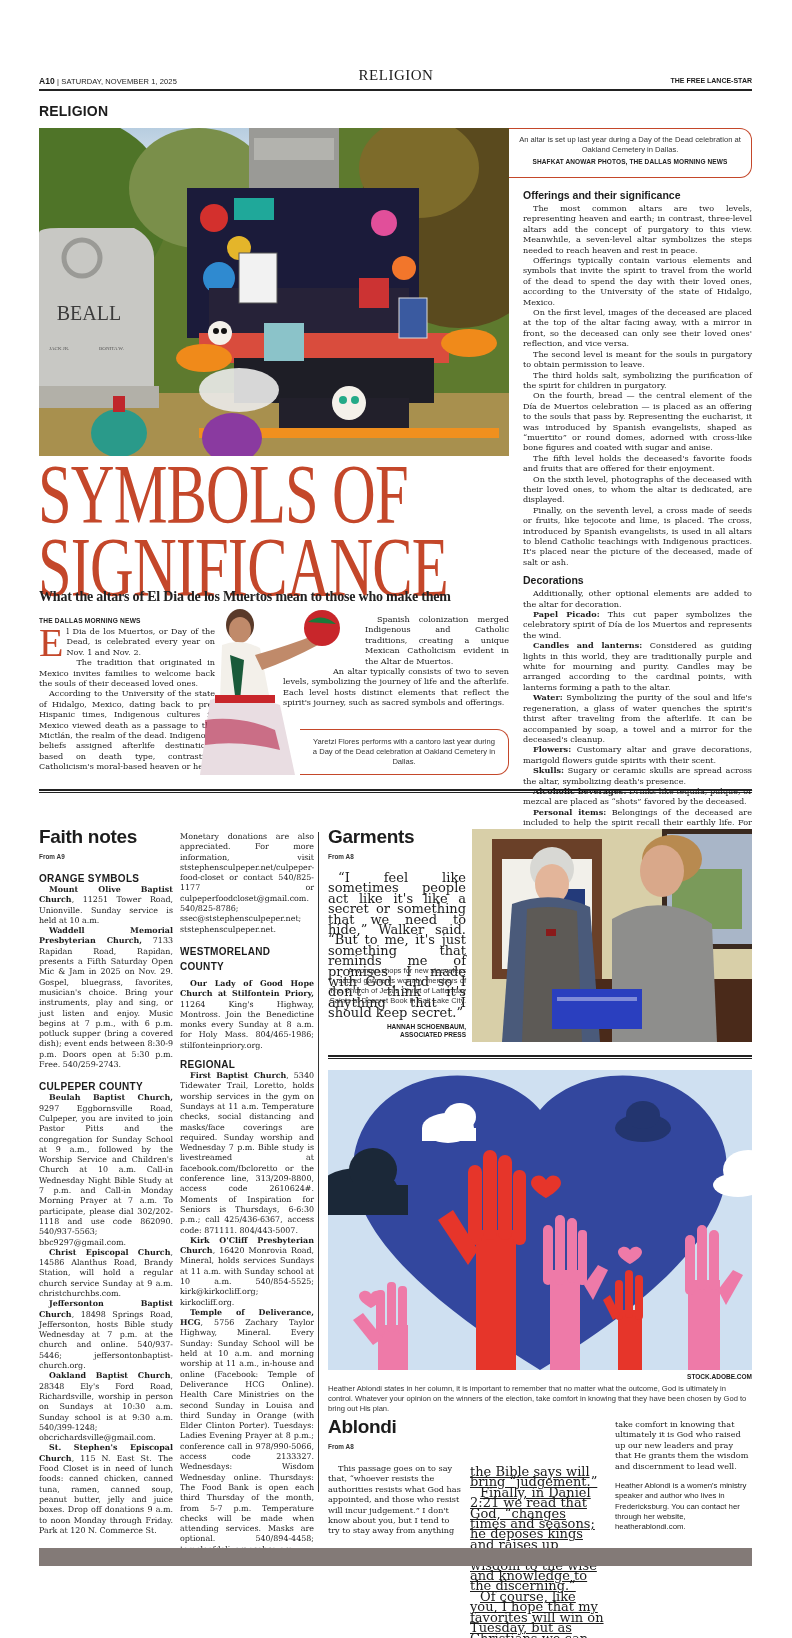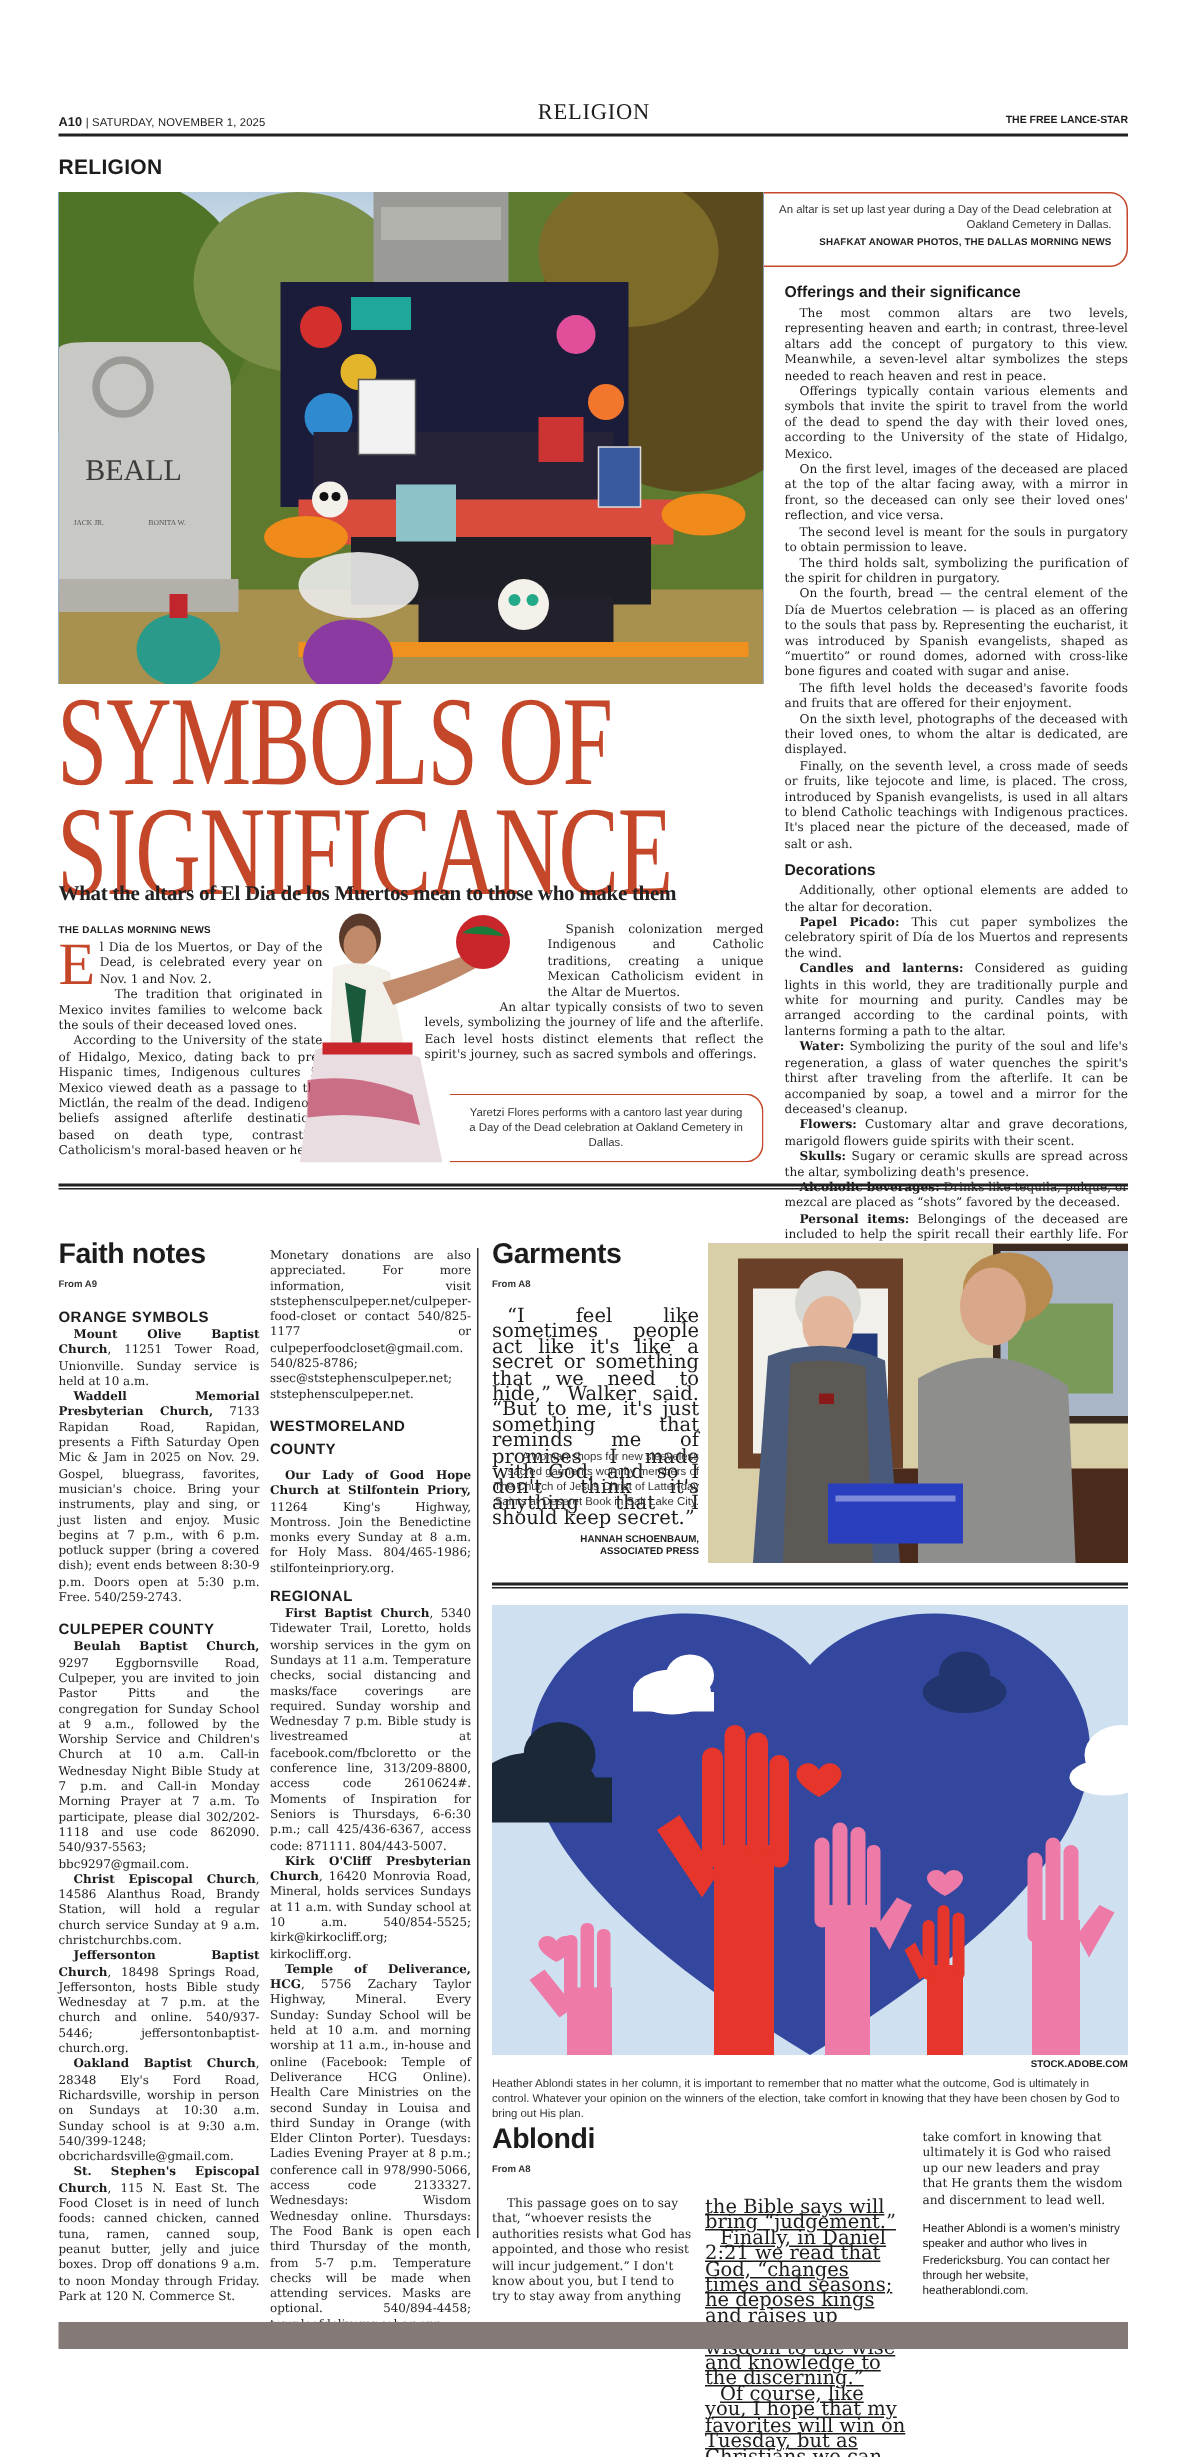--- a/index.html
+++ b/index.html
@@ -13,22 +13,22 @@
 
   
   #folio { left: 39px; top: 76px; font-size: 7.5px; letter-spacing: 0.1px; }
   #folio b { font-weight: 700; font-size: 8.5px; }
   #section-top { left: 0; width: 792px; top: 67px; text-align: center; font-size: 15px; letter-spacing: 0.5px; }
   #paper-name { right: 40px; top: 77px; font-size: 7px; font-weight: 700; }
   #top-rule { left: 39px; top: 89px; width: 713px; height: 2px; background: #222; }
   #section-label { left: 39px; top: 103px; font-size: 14px; font-weight: 700; letter-spacing: 0.2px; }
 
   
-  #hero-photo { left: 39px; top: 128px; width: 470px; height: 328px; overflow: hidden; background: #3b82f6; }
-  #hero-caption { left: 509px; top: 128px; width: 243px; height: 50px; text-align: right; padding: 6px 10px 0 10px; border-radius: 0 12px 12px 0; border: 1.5px solid #c4472a; border-left: none; }
+  #hero-photo { left: 39px; top: 128px; width: 470px; height: 328px; overflow: hidden; background: #8b5cf6; }
+  #hero-caption { left: 509px; top: 128px; width: 243px; height: 50px; text-align: center; padding: 6px 10px 0 10px; border-radius: 0 12px 12px 0; border: 1.5px solid #c4472a; border-left: none; }
   .cap-text { font-size: 7.6px; line-height: 10px; color: #333; }
   .cap-credit { font-size: 6.5px; font-weight: 700; margin-top: 3px; color: #222; letter-spacing: 0.1px; }
 
   
   #right-col { left: 523px; top: 189px; width: 229px; font-size: 8.1px; line-height: 10.4px; text-align: justify; }
   .subhead { font-family: "Liberation Sans", "DejaVu Sans", sans-serif; font-weight: 700; font-size: 10.5px; margin: 0 0 2px 0; line-height: 12px; }
   .p { text-indent: 10px; }
   .p b { font-weight: 700; }
 
   

